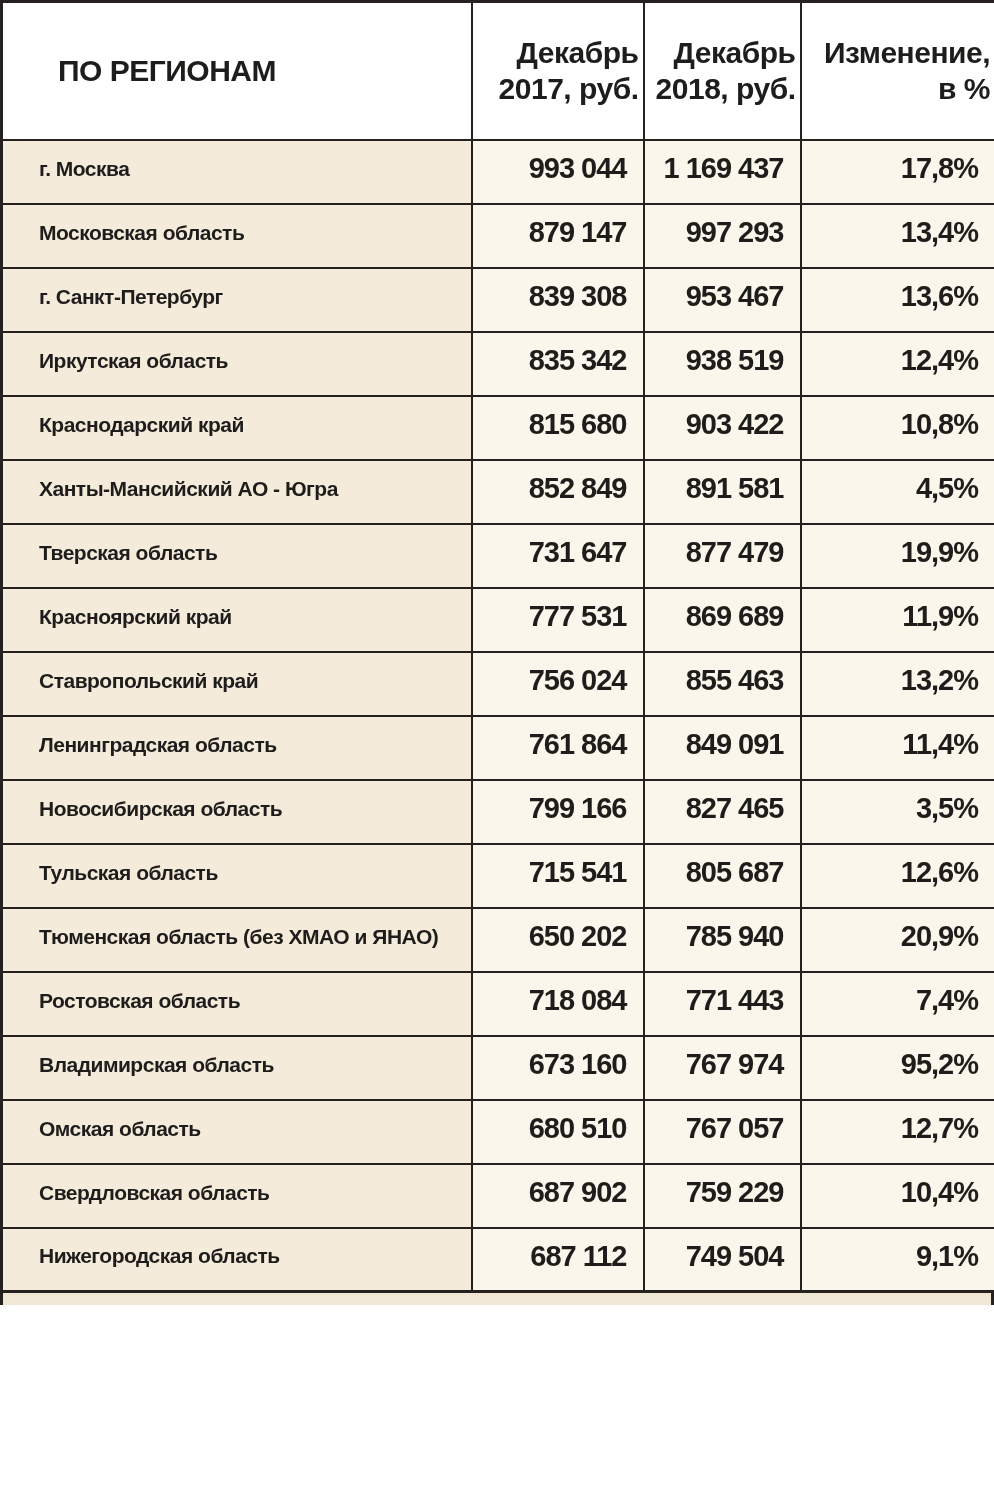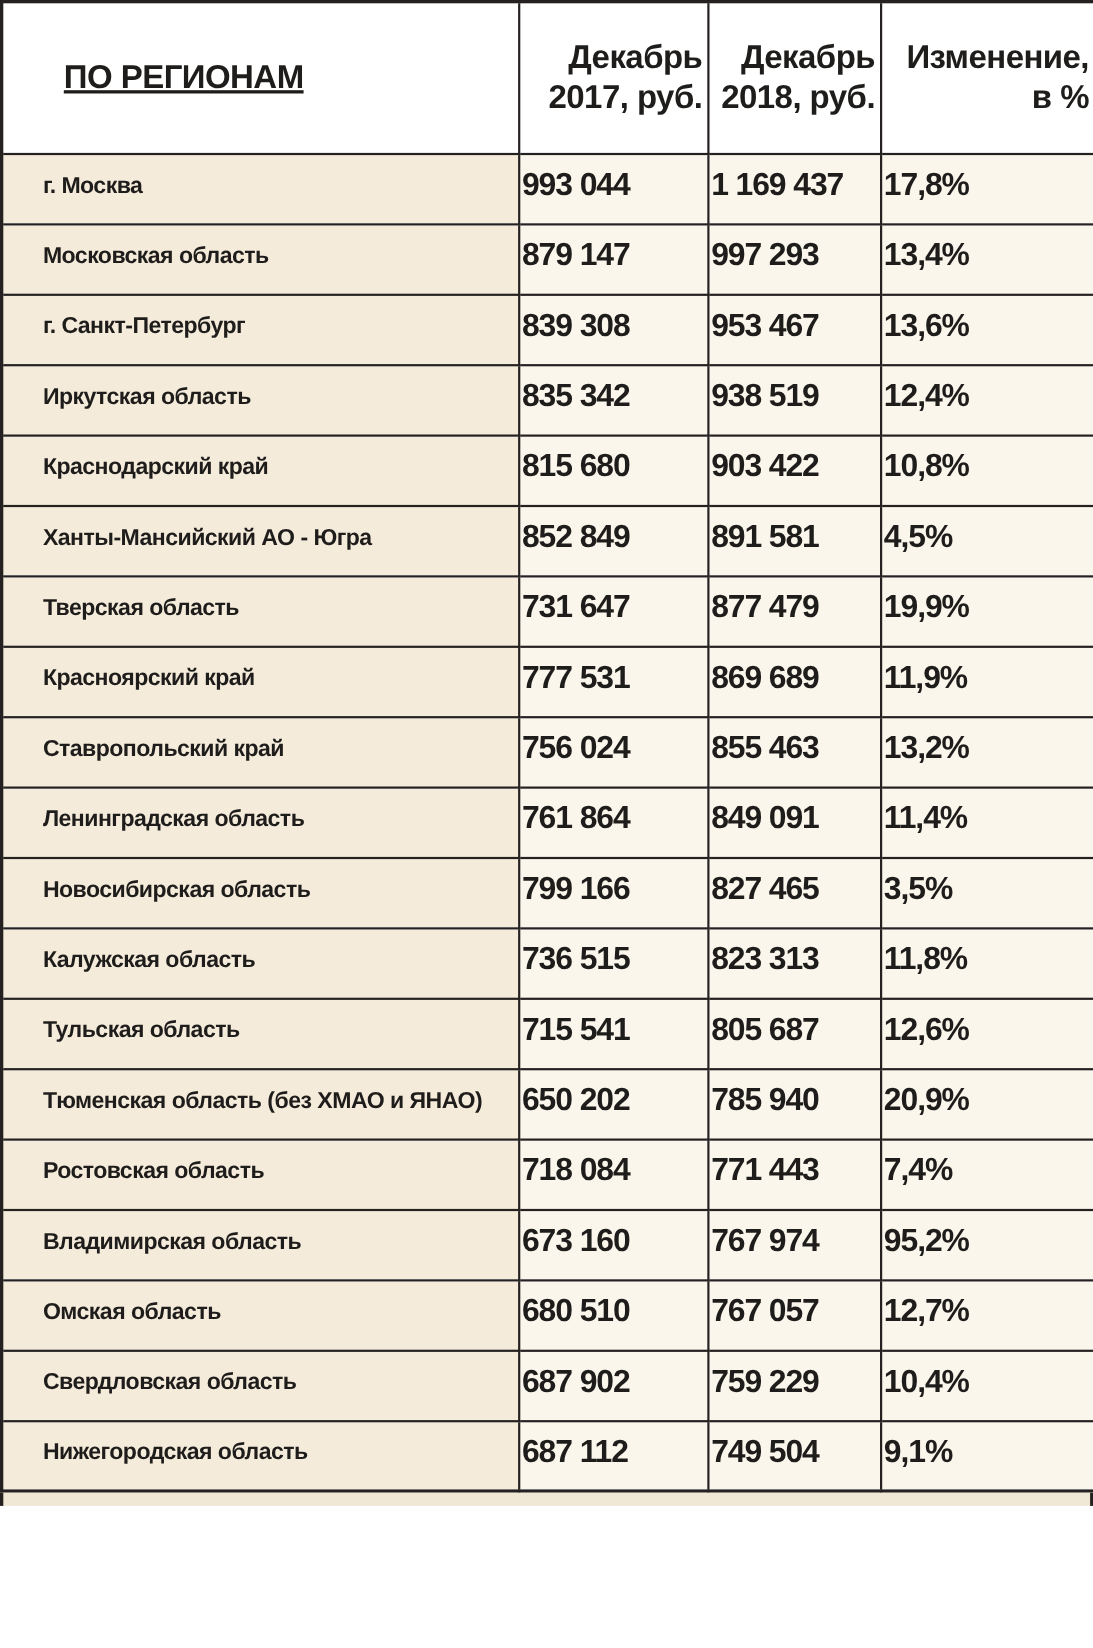--- a/index.html
+++ b/index.html
@@ -44,45 +44,44 @@
     height: 138px;
     font-size: 30px;
     letter-spacing: -0.5px;
     line-height: 36px;
     text-align: right;
     padding: 0 4px;
   }
   thead th.region-col {
     text-align: left;
     padding-left: 55px;
-    text-decoration: underline;
   }
   .hline { display: block; }
   tbody td {
     height: 64px;
     padding-top: 6px;
     padding-bottom: 12px;
   }
   td.region-cell {
     background: var(--region-bg);
     font-size: 21px;
     letter-spacing: -0.5px;
     line-height: 40px;
     text-align: left;
     padding-left: 36px;
     padding-right: 14px;
   }
   td.value-cell {
     background: var(--value-bg);
     font-size: 29px;
     letter-spacing: -1px;
-    text-align: left;
+    text-align: right;
     white-space: nowrap;
     padding-left: 2px;
-    padding-right: 4px;
+    padding-right: 16px;
   }
   .bottom-strip {
     width: 994px;
     height: 12px;
     background: var(--strip-bg);
     border-left: 3px solid var(--border-color);
     border-right: 3px solid var(--border-color);
   }
 </style>
 </head>
@@ -274,34 +273,20 @@
       <span>799 166</span>
     </td>
     <td class="value-cell">
       <span>827 465</span>
     </td>
     <td class="value-cell change-cell">
       <span>3,5%</span>
     </td>
   </tr>
 
-  <tr class="data-row">
-    <td class="region-cell">
-      <span>Калужская область</span>
-    </td>
-    <td class="value-cell">
-      <span>736 515</span>
-    </td>
-    <td class="value-cell">
-      <span>823 313</span>
-    </td>
-    <td class="value-cell change-cell">
-      <span>11,8%</span>
-    </td>
-  </tr>
 
   <tr class="data-row">
     <td class="region-cell">
       <span>Тульская область</span>
     </td>
     <td class="value-cell">
       <span>715 541</span>
     </td>
     <td class="value-cell">
       <span>805 687</span>

